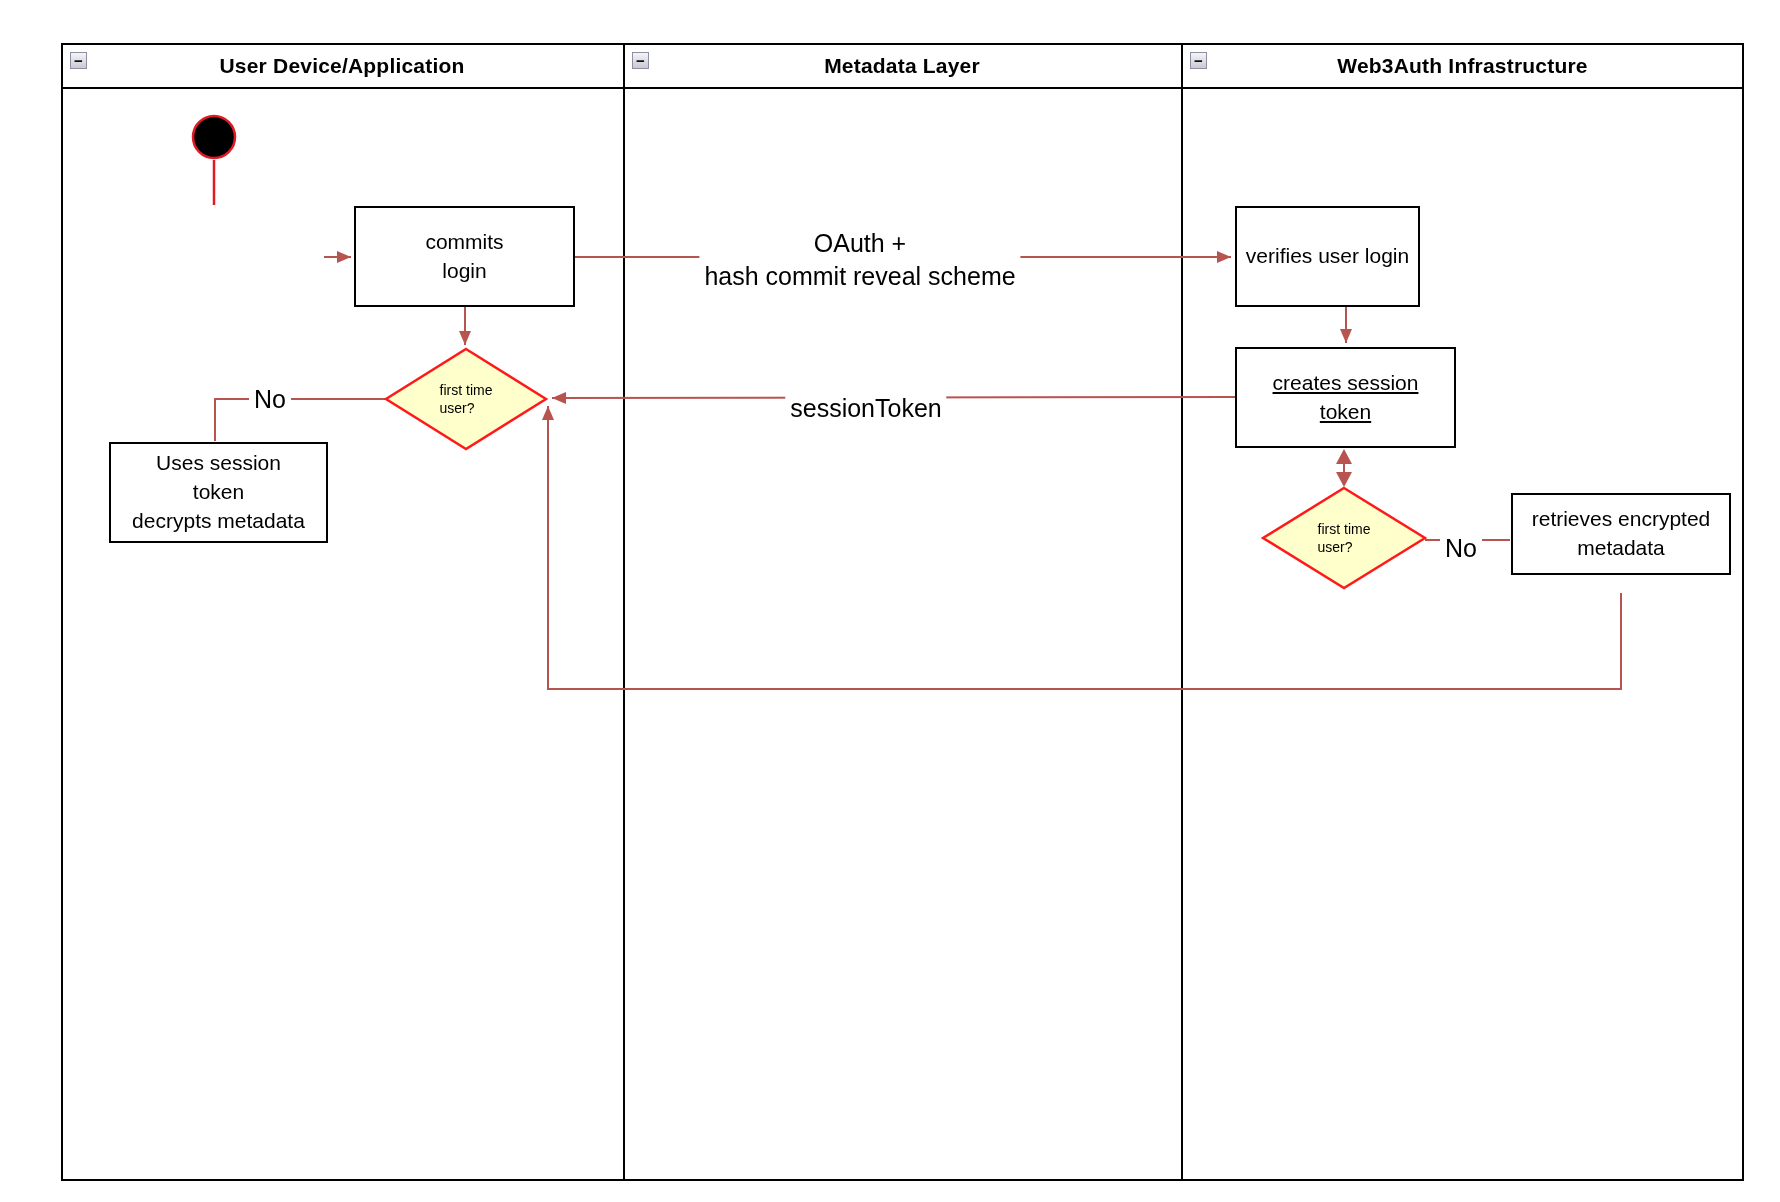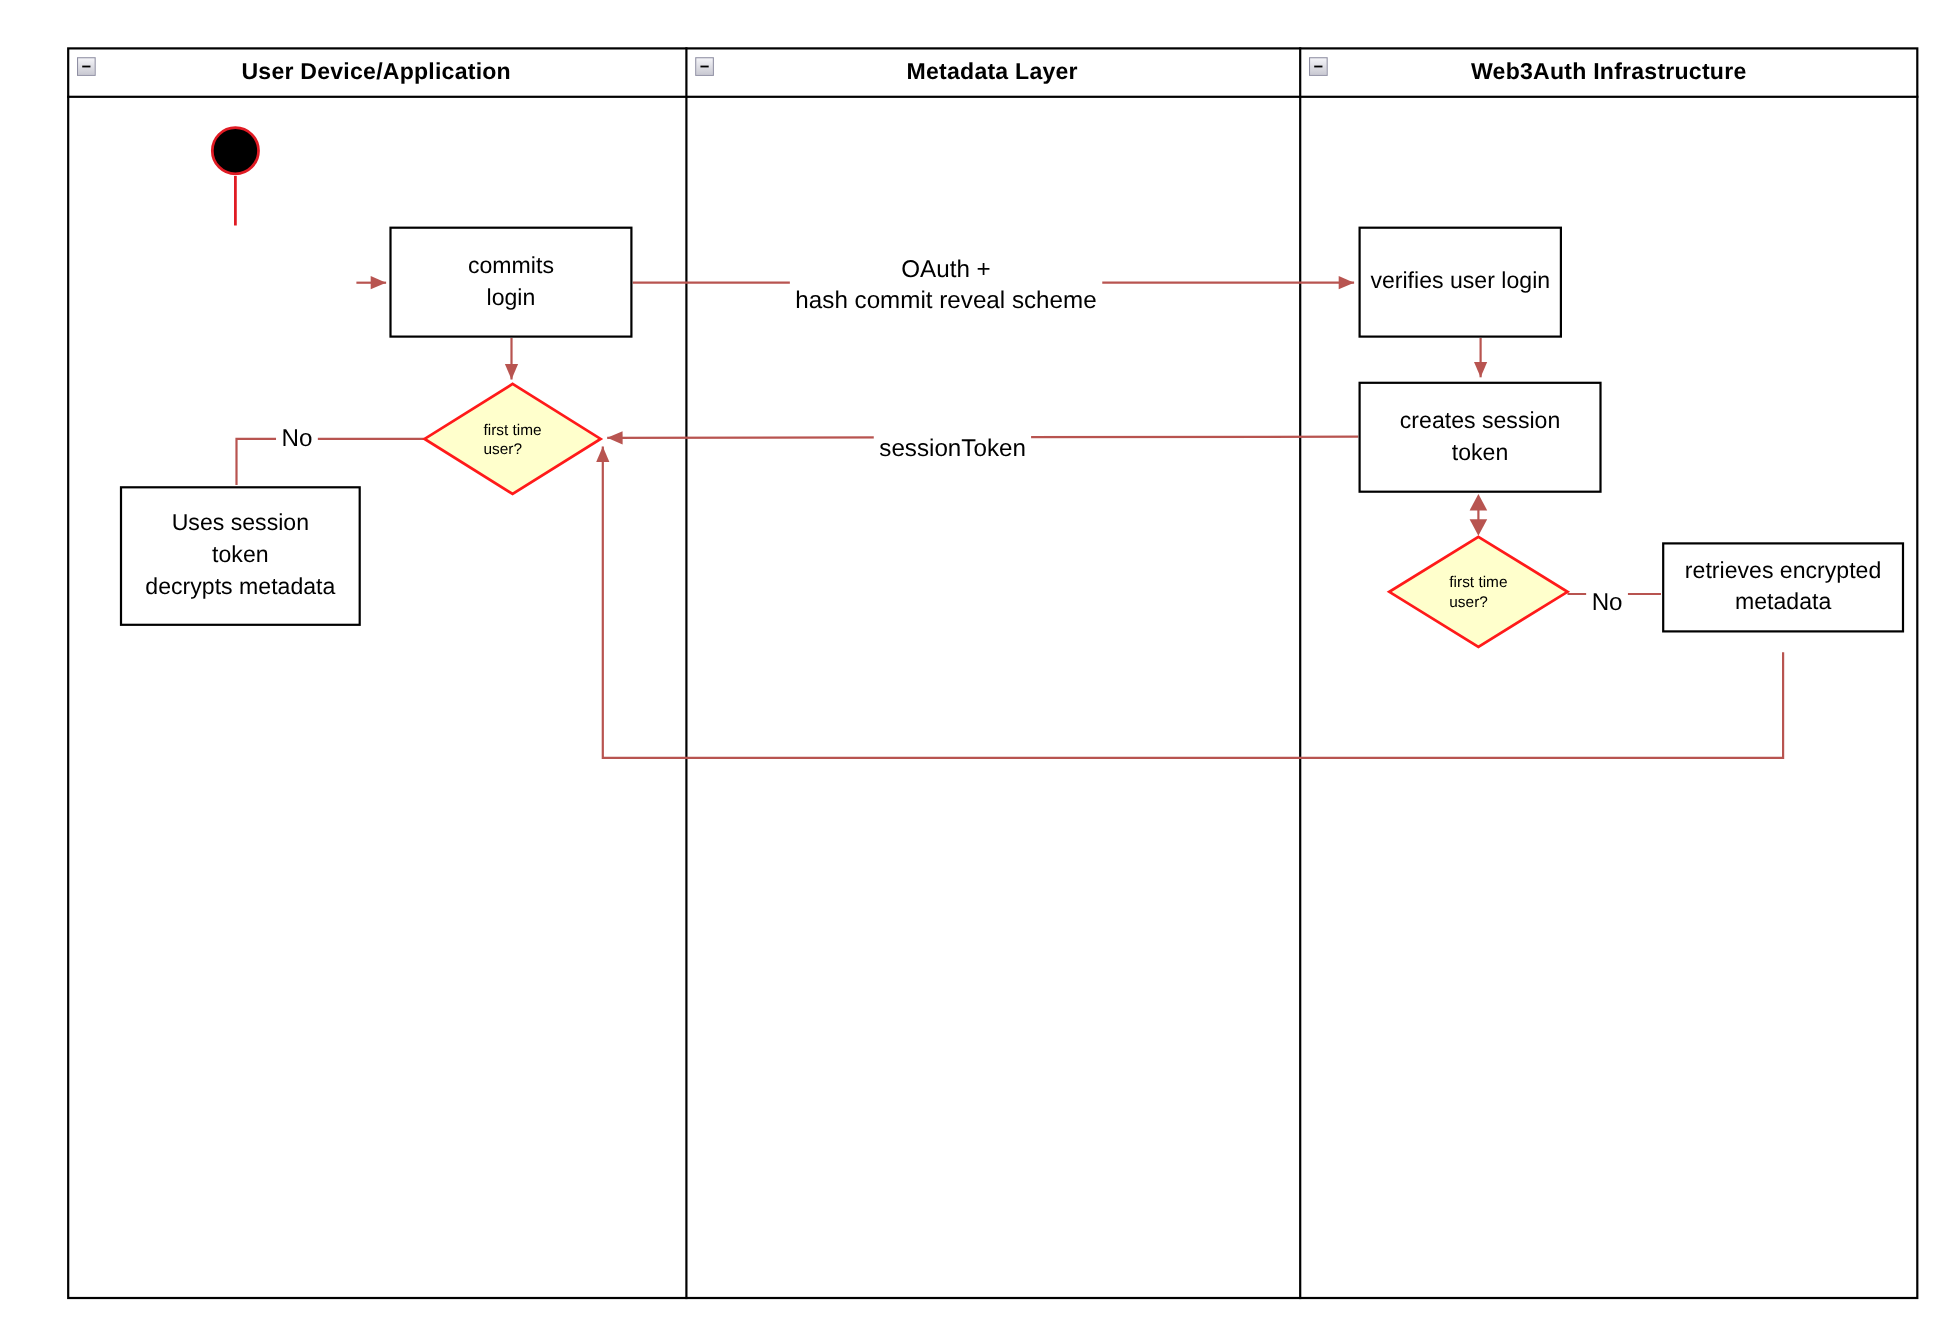--- a/index.html
+++ b/index.html
@@ -21,21 +21,21 @@
   
   svg.layer{position:absolute;left:0;top:0;width:1780px;height:1202px;}
   
   .node{position:absolute;background:#fff;border:2px solid #000;box-sizing:border-box;
     display:flex;align-items:center;justify-content:center;text-align:center;
     font-size:21px;line-height:1.38;white-space:pre-line;}
   .diamond-text{position:absolute;display:flex;align-items:center;justify-content:center;
     text-align:left;font-size:14px;line-height:1.3;white-space:pre-line;}
   
   .elabel{position:absolute;transform:translate(-50%,-50%);background:#fff;
-    padding:1px 5px;font-size:22px;line-height:1.3;text-align:center;white-space:pre-line;}
+    padding:1px 5px;font-size:25px;line-height:1.3;text-align:center;white-space:pre-line;}
 </style>
 </head>
 <body>
 
 <div class="canvas">
 
   <div class="frame"></div>
   <div class="header-sep"></div>
   <div class="lane-divider" style="left:623px;"></div>
   <div class="lane-divider" style="left:1181px;"></div>
@@ -81,25 +81,25 @@
   </svg>
 
   <div class="elabel" style="left:860px;top:259px;">OAuth +
 hash commit reveal scheme</div>
   <div class="elabel" style="left:866px;top:408px;">sessionToken</div>
   <div class="elabel" style="left:270px;top:399px;">No</div>
   <div class="elabel" style="left:1461px;top:548px;">No</div>
 
   <div class="node" style="left:354px;top:206px;width:221px;height:101px;">commits
 login</div>
-  <div class="node" style="left:109px;top:442px;width:219px;height:127px;">Uses session
+  <div class="node" style="left:109px;top:442px;width:219px;height:101px;">Uses session
 token
 decrypts metadata</div>
   <div class="node" style="left:1235px;top:206px;width:185px;height:101px;">verifies user login</div>
-  <div class="node" style="left:1235px;top:347px;width:221px;height:101px;">creates session
+  <div class="node" style="left:1235px;top:347px;width:221px;height:101px;text-decoration:underline;">creates session
 token</div>
   <div class="node" style="left:1511px;top:493px;width:220px;height:82px;">retrieves encrypted
 metadata</div>
 
   <div class="diamond-text" style="left:386px;top:359px;width:160px;height:80px;">first time
 user?</div>
   <div class="diamond-text" style="left:1264px;top:498px;width:160px;height:80px;">first time
 user?</div>
 
 </div>

